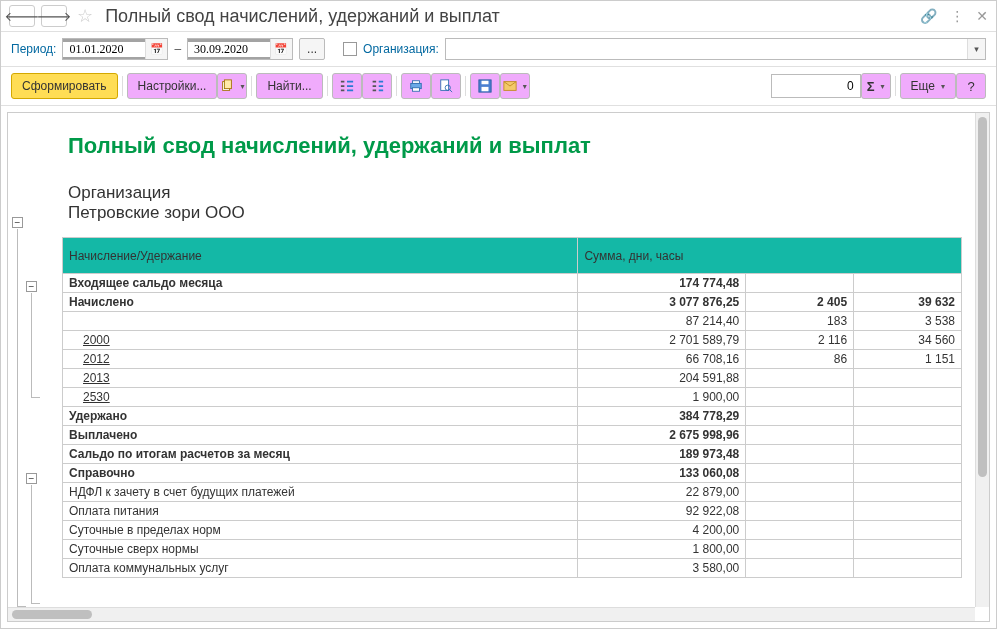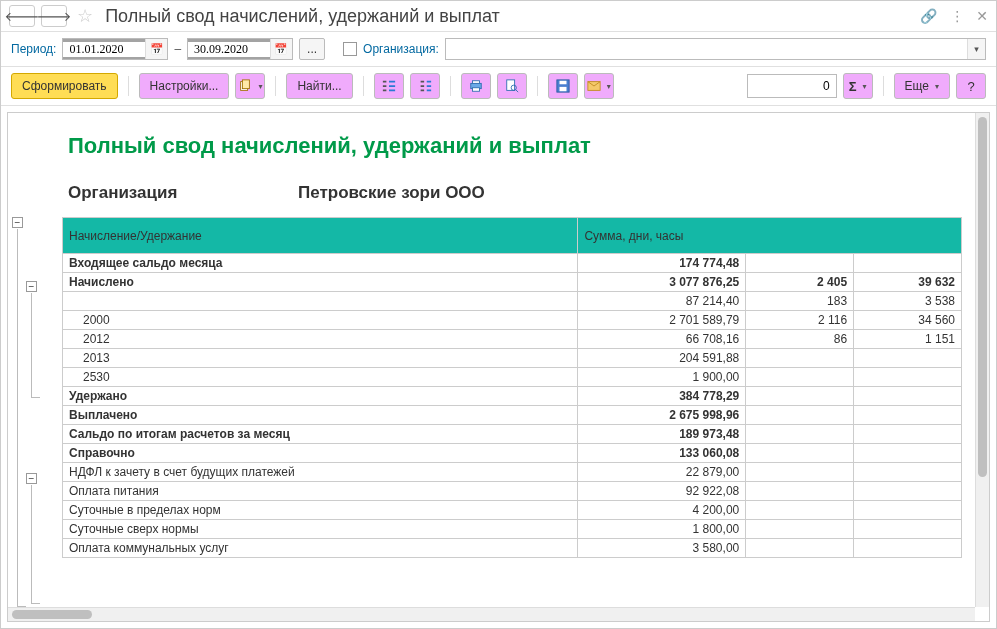--- a/index.html
+++ b/index.html
@@ -98,21 +98,20 @@
     border-left: 1px solid #ddd;
     background: #f5f5f5;
     display: flex; align-items: center; justify-content: center;
     font-size: 9px; color: #555;
     cursor: pointer;
   }
   .toolbar {
     display: flex;
     align-items: center;
     padding: 6px 10px;
-    gap: 6px;
     border-bottom: 1px solid #e0e0e0;
     background: #fff;
   }
   .btn {
     height: 26px;
     border: 1px solid #bbb;
     border-radius: 3px;
     background: #f0abfc;
     padding: 0 10px;
     font-size: 12px;
@@ -204,22 +203,23 @@
   }
   .r-title {
     color: #009a49;
     font-size: 22px;
     font-weight: bold;
     padding: 14px 6px 20px 6px;
   }
   .r-org-row {
     display: flex;
     font-size: 17px;
-    font-weight: bold;
+    font-weight: normal;
     padding: 4px 6px 14px 6px;
+    flex-direction: column;
   }
   .r-org-label { width: 230px; }
   .tbl {
     border-collapse: collapse;
     width: 900px;
   }
   .tbl th, .tbl td {
     border: 1px solid #ccc;
     padding: 2px 6px;
     font-size: 12px;
@@ -229,21 +229,21 @@
     background: #14b8a6;
     font-weight: normal;
     text-align: left;
     height: 36px;
   }
   .col-name { width: 430px; }
   .col-sum { width: 140px; text-align: right; }
   .col-d { width: 90px; text-align: right; }
   .col-h { width: 90px; text-align: right; }
   .bold { font-weight: bold; }
-  .indent1 { padding-left: 20px !important; }
+  .indent1 { padding-left: 20px !important; text-decoration: underline; }
   .exp {
     position: absolute;
     left: 0;
     width: 11px; height: 11px;
     border: 1px solid #999;
     background: #fff;
     font-size: 10px;
     line-height: 9px;
     text-align: center;
     cursor: pointer;

